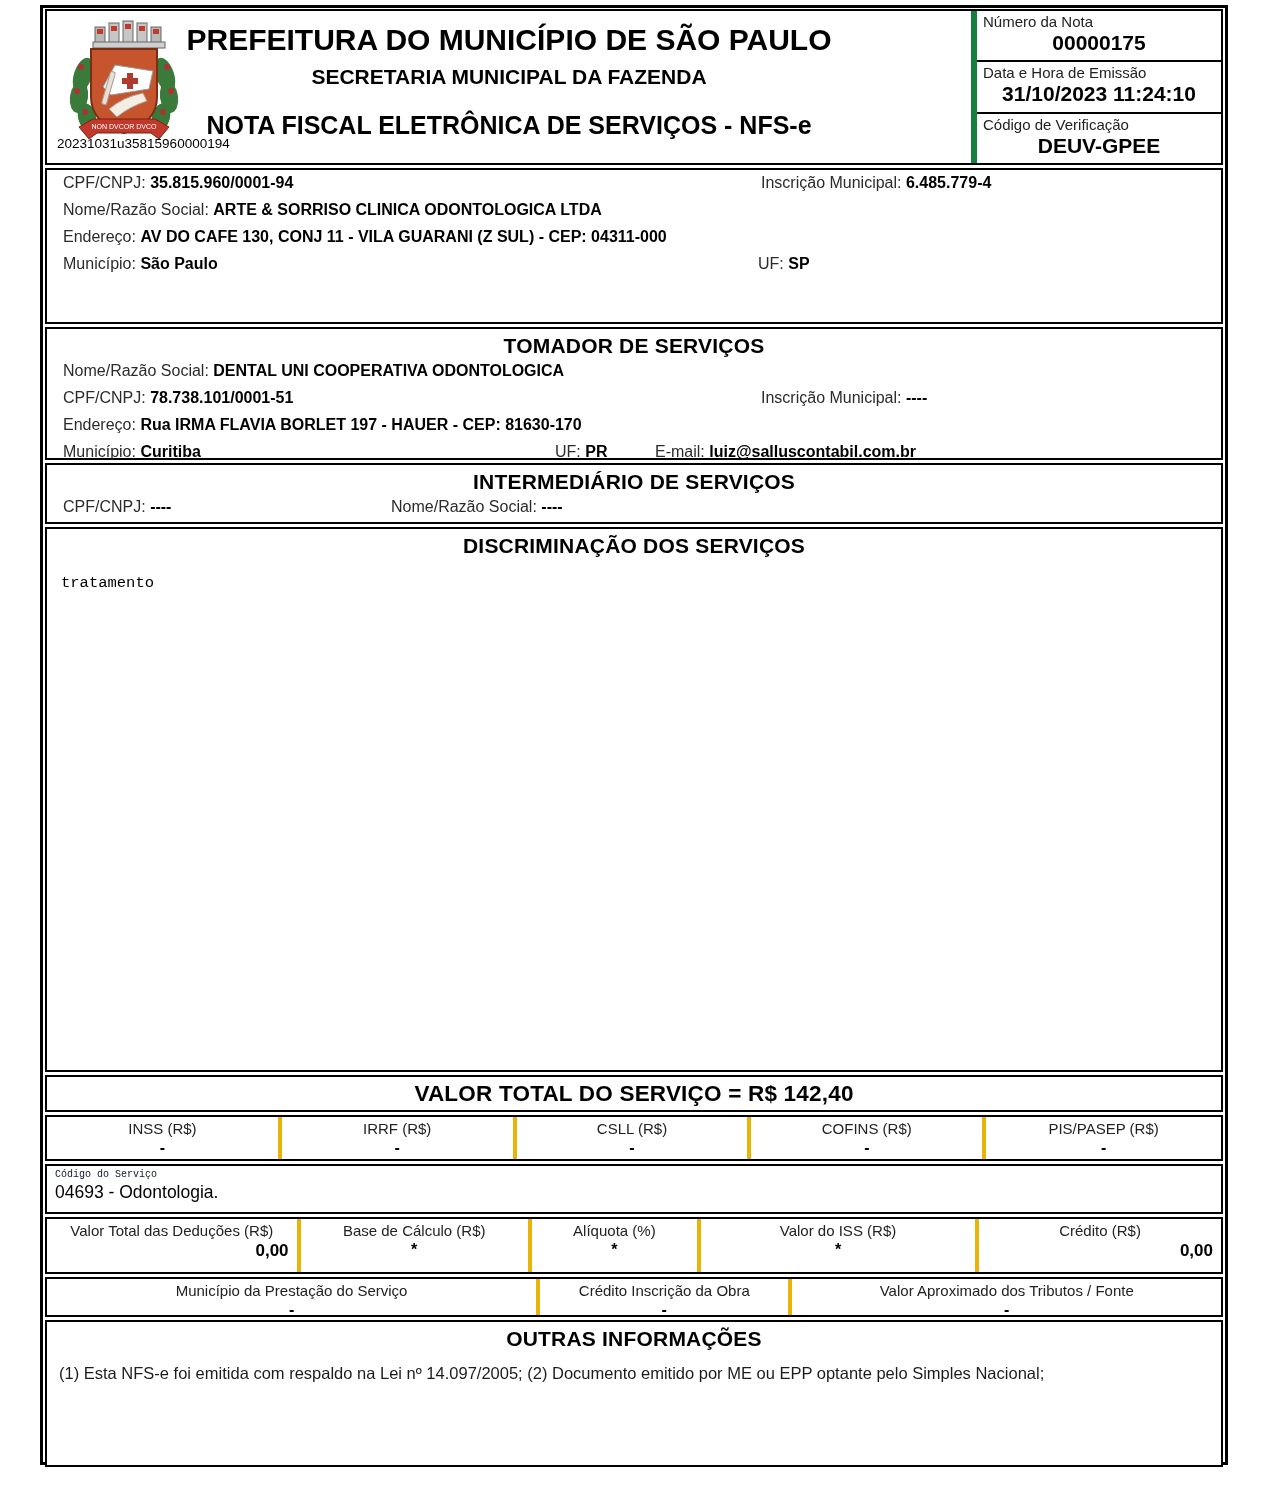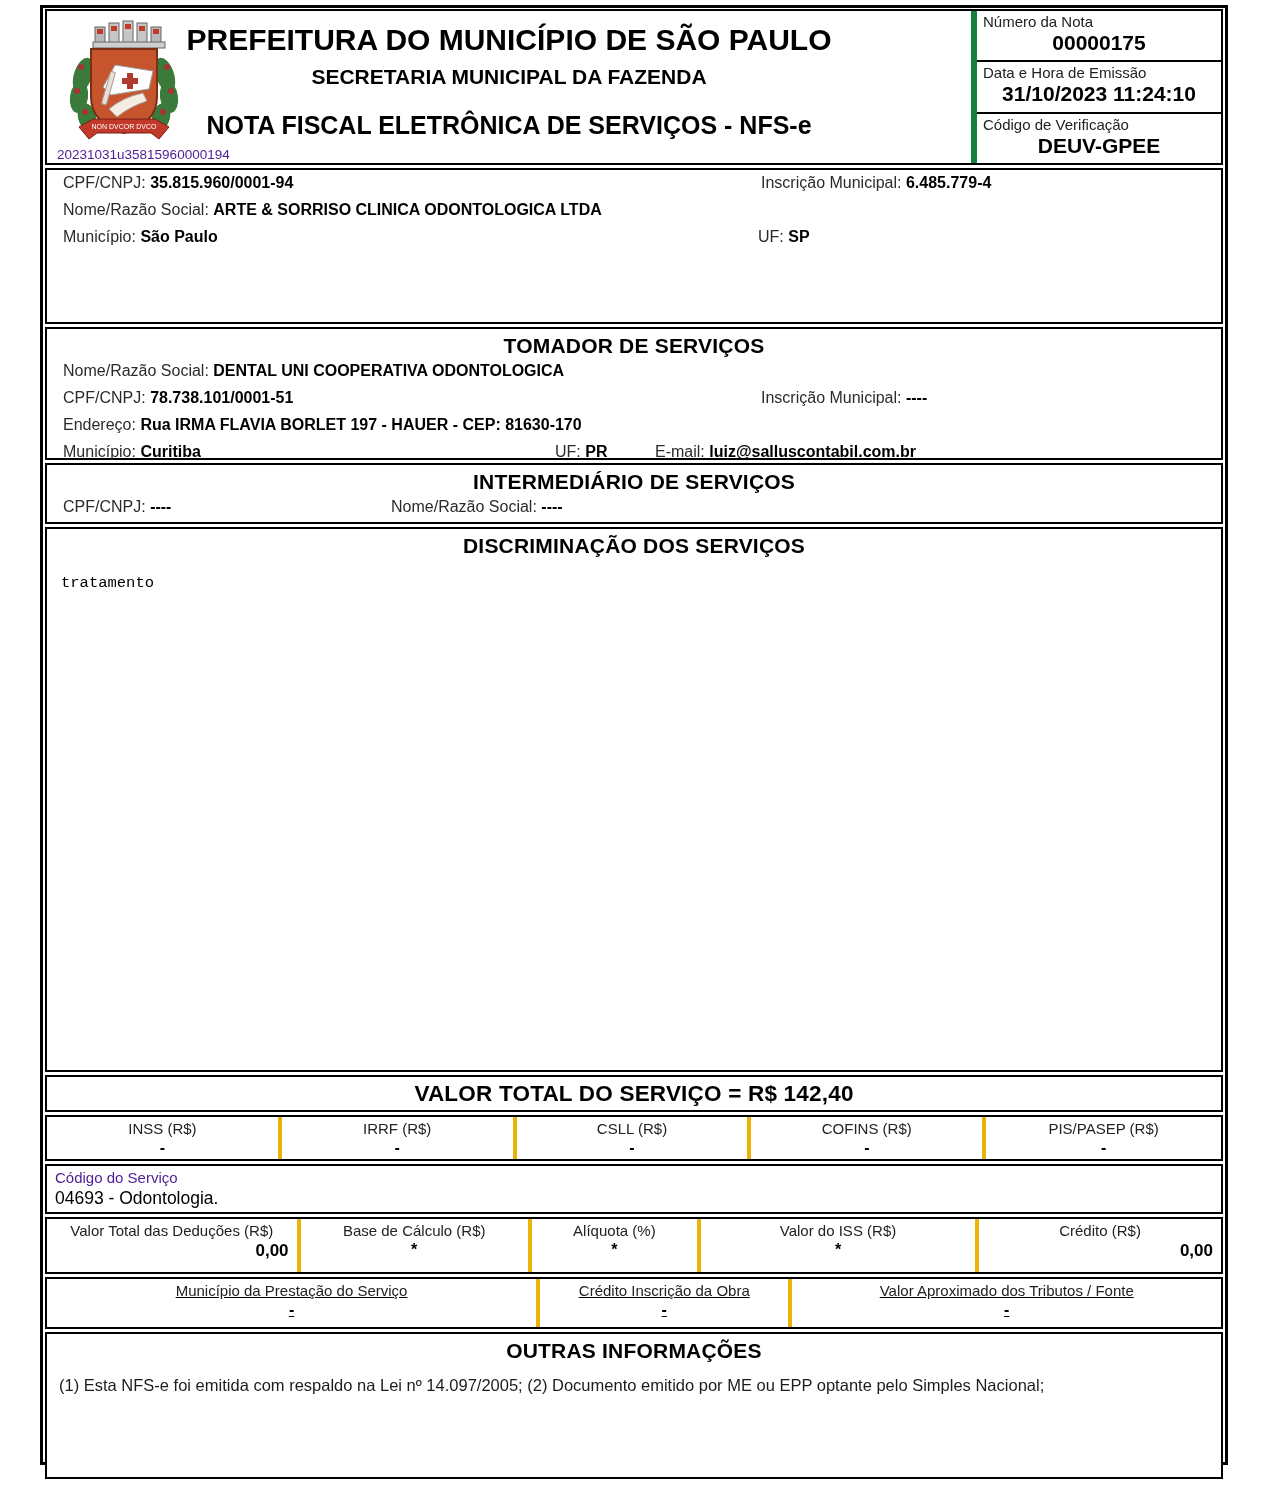--- a/index.html
+++ b/index.html
@@ -27,21 +27,21 @@
     text-align:center; font-weight:bold; font-size:21px;
     padding-top:5px; letter-spacing:0.2px;
   }
   
   .header { height:156px; display:flex; }
   .header-left { flex:1; position:relative; }
   .crest { position:absolute; left:18px; top:4px; }
   .h-t1 { text-align:center; font-weight:bold; font-size:30px; margin-top:12px; }
   .h-t2 { text-align:center; font-weight:bold; font-size:21px; margin-top:8px; }
   .h-t3 { text-align:center; font-weight:bold; font-size:25px; margin-top:22px; }
-  .barcode-text { position:absolute; left:10px; bottom:1px; font-size:13.5px; color:#4c1d95; }
+  .barcode-text { position:absolute; left:10px; bottom:12px; font-size:13.5px; color:#000000; }
   .header-right { width:250px; border-left:6px solid #15803d; display:flex; flex-direction:column; }
   .hr-cell { flex:1; border-bottom:2px solid #000; padding:2px 6px 0 6px; }
   .hr-cell:last-child { border-bottom:none; }
   .hr-label { font-size:15px; color:#222; }
   .hr-value { font-size:21px; font-weight:bold; text-align:center; margin-top:1px; }
   
   .rows { padding:4px 0 0 16px; }
   .row { position:relative; height:27px; font-size:16px; }
   .lbl { color:#2b2b2b; }
   .val { font-weight:bold; color:#000; }
@@ -59,25 +59,25 @@
   .valor-total { height:37px; }
   .valor-total .sec-title { font-size:22.5px; padding-top:4px; }
   .grid { display:flex; }
   .cell { border-right:4px solid #eab308; padding-top:3px; }
   .cell:last-child { border-right:none; }
   .cell-label { text-align:center; font-size:15px; color:#222; }
   .cell-value { text-align:center; font-weight:bold; font-size:16px; margin-top:2px; }
   .taxes { height:46px; }
   .taxes .cell { width:20%; }
   .codigo { height:50px; padding:3px 0 0 8px; }
-  .codigo-label { font-size:15px; color:#4c1d95; }
+  .codigo-label { font-size:10px; color:#0f172a;font-family:Liberation Mono, monospace; }
   .codigo-value { font-size:17.5px; font-weight:normal; margin-top:2px; }
   .deducoes { height:57px; }
   .ded-val-right { text-align:right; padding-right:8px; font-size:17px; }
-  .municipio-row { height:52px;text-decoration:underline; }
+  .municipio-row { height:40px; }
   
   .outras { height:147px; margin-bottom:0; }
   .outras-text {
     font-size:16.5px; color:#1c1c1c;
     padding:10px 16px 0 12px;
     text-align:justify; line-height:1.55;
   }
 </style>
 </head>
 <body>
@@ -161,20 +161,24 @@
         <span class="abs" style="left:698px;">
           <span class="lbl">Inscrição Municipal:</span>
           <span class="val">6.485.779-4</span>
         </span>
       </div>
       <div class="row">
         <span class="lbl">Nome/Razão Social:</span>
         <span class="val">ARTE &amp; SORRISO CLINICA ODONTOLOGICA LTDA</span>
       </div>
       <div class="row">
+        <span class="lbl">Endereço:</span>
+        <span class="val">AV DO CAFE 130, CONJ  11 - VILA GUARANI (Z SUL) - CEP: 04311-000</span>
+      </div>
+      <div class="row">
         <span class="lbl">Município:</span>
         <span class="val">São Paulo</span>
         <span class="abs" style="left:695px;">
           <span class="lbl">UF:</span>
           <span class="val">SP</span>
         </span>
       </div>
     </div>
   </div>
 

